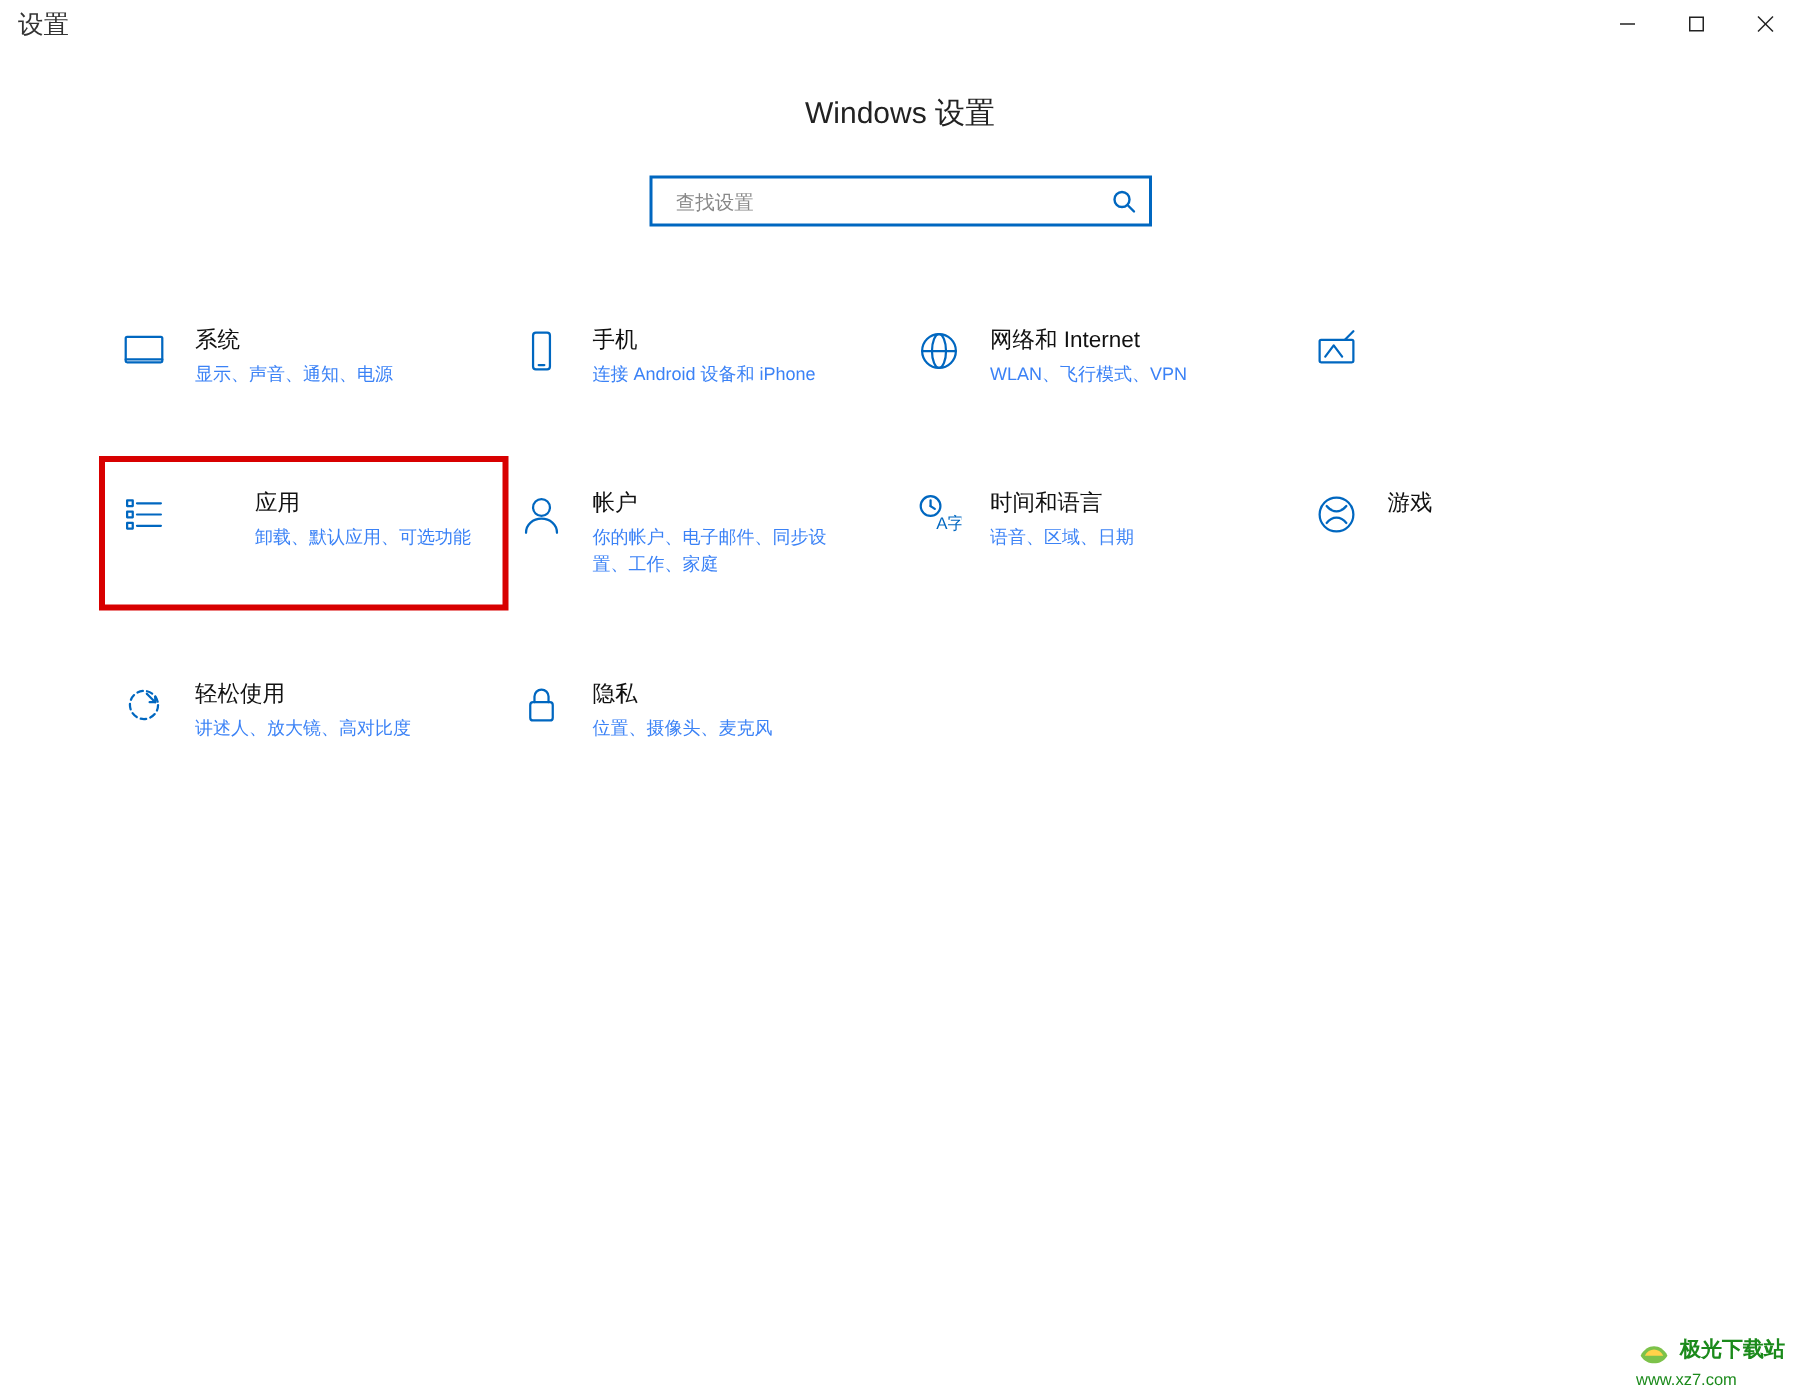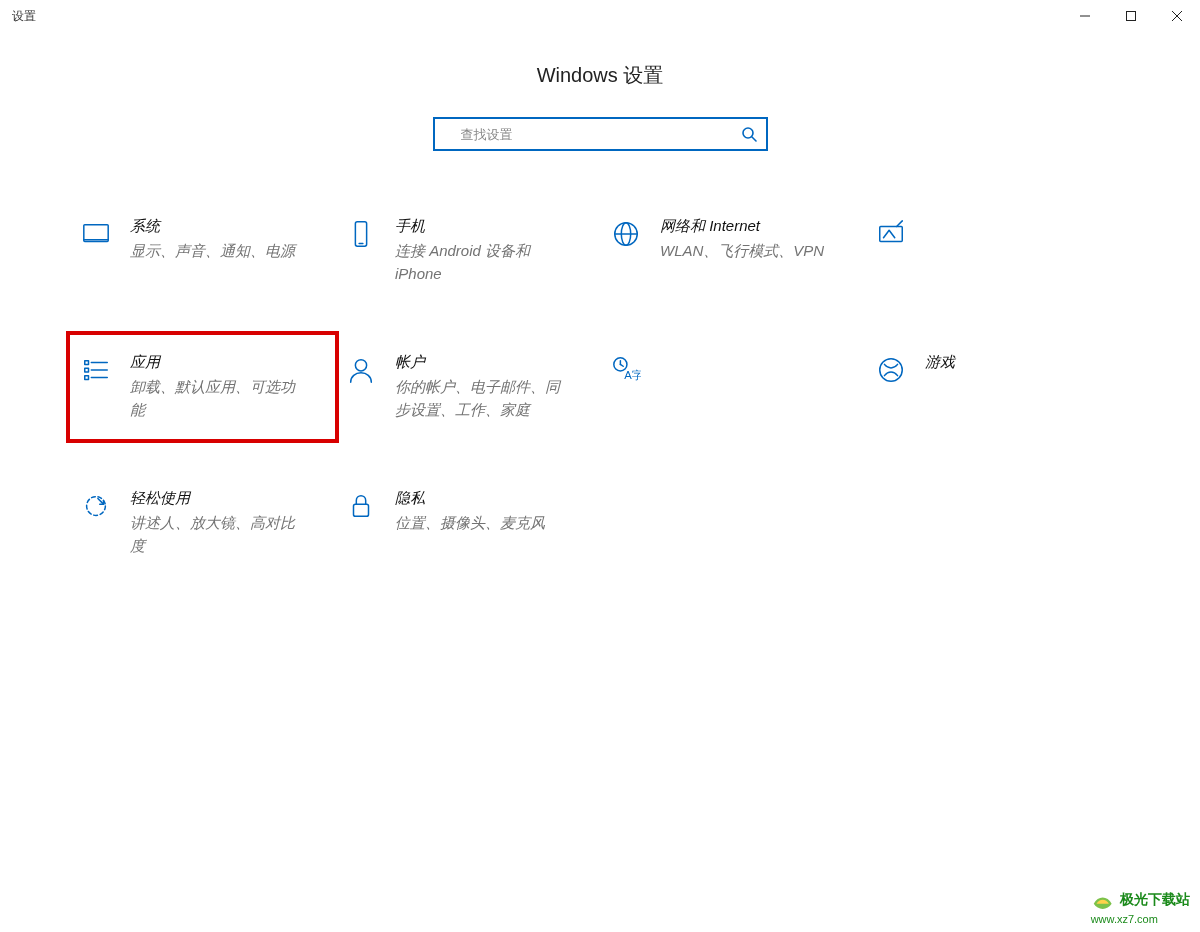--- a/index.html
+++ b/index.html
@@ -9,21 +9,21 @@
     width: 1200px;
     height: 932px;
     overflow: hidden;
     position: relative;
   }
   .titlebar {
     display: flex;
     align-items: center;
     height: 32px;
     padding: 0 0 0 12px;
-    font-size: 12px;
+    font-size: 17px;
     color: #333;
   }
   .titlebar-title { flex: 0 0 auto; }
   .titlebar-spacer { flex: 1 1 auto; }
   .win-controls { display: flex; }
   .win-btn {
     width: 46px; height: 32px;
     display: flex; align-items: center; justify-content: center;
     font-size: 12px; color: #333;
     cursor: default;
@@ -43,21 +43,21 @@
     width: 335px;
     height: 34px;
     border: 2px solid #0067c0;
     display: flex;
     align-items: center;
   }
   .search-input {
     flex: 1 1 auto;
     border: none;
     outline: none;
-    padding: 0 26px;
+    padding: 0 16px;
     font-size: 13px;
     color: #333;
     font-family: inherit;
     height: 100%;
     background: transparent;
   }
   .search-input::placeholder { color: #888; }
   .search-icon {
     width: 34px; height: 100%;
     display: flex; align-items: center; justify-content: center;
@@ -74,40 +74,41 @@
   .tile {
     display: flex;
     align-items: flex-start;
     padding: 6px 10px 6px 6px;
     cursor: default;
   }
   .tile.highlight {
     border: 4px solid #d80000;
     padding: 18px 10px 18px 6px;
     margin: -16px -4px -16px -4px;
+    gap: 40px;
   }
   .tile-icon {
     width: 40px;
     flex: 0 0 40px;
     display: flex;
     align-items: center;
     justify-content: center;
     margin-right: 14px;
     margin-top: 2px;
   }
   .tile-icon svg { width: 30px; height: 30px; }
-  .tile-text { flex: 1 1 auto; font-style: italic; }
+  .tile-text { flex: 1 1 auto; }
   .tile-title {
     font-size: 15px;
     color: #111;
     margin-bottom: 4px;
   }
   .tile-desc {
-    font-size: 15px;
-    color: #737373;
+    font-size: 12px;
+    color: #3b82f6;
     line-height: 1.5;
     max-width: 170px;
   }
   .watermark {
     position: absolute;
     right: 10px;
     bottom: 4px;
     text-align: left;
     font-size: 12px;
     line-height: 1.3;
@@ -246,20 +247,24 @@
 
   <div class="tile">
     <span class="tile-icon">
       <svg viewBox="0 0 32 32">
           <circle class="icon-stroke" cx="10" cy="10" r="7"></circle>
           <line class="icon-stroke" x1="10" y1="6" x2="10" y2="10"></line>
           <line class="icon-stroke" x1="10" y1="10" x2="13" y2="12"></line>
           <text x="14" y="26" font-size="12" fill="#0067c0" font-family="sans-serif">A字</text>
         </svg>
     </span>
+    <div class="tile-text">
+      <div class="tile-title">时间和语言</div>
+      <div class="tile-desc">语音、区域、日期</div>
+    </div>
   </div>
 
   <div class="tile">
     <span class="tile-icon">
       <svg viewBox="0 0 32 32">
           <circle class="icon-stroke" cx="16" cy="16" r="12"></circle>
           <path class="icon-stroke" d="M9 10c4 5 10 5 14 0"></path>
           <path class="icon-stroke" d="M9 22c4-5 10-5 14 0"></path>
         </svg>
     </span>

